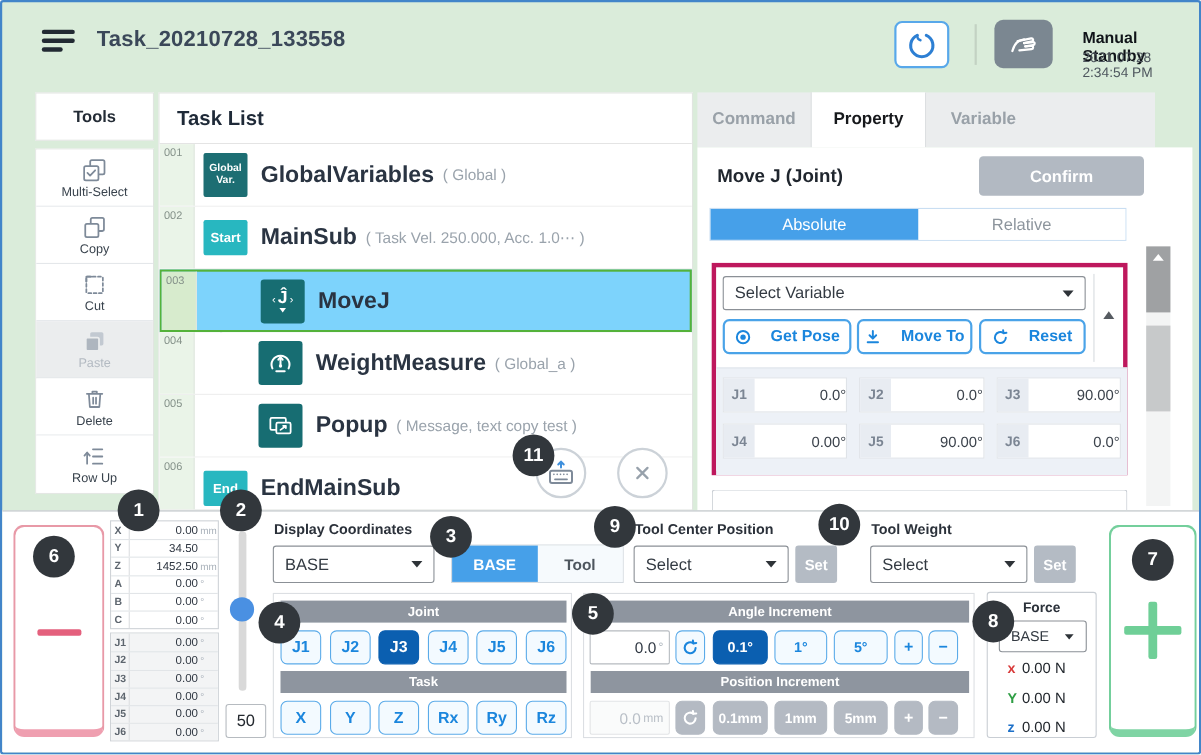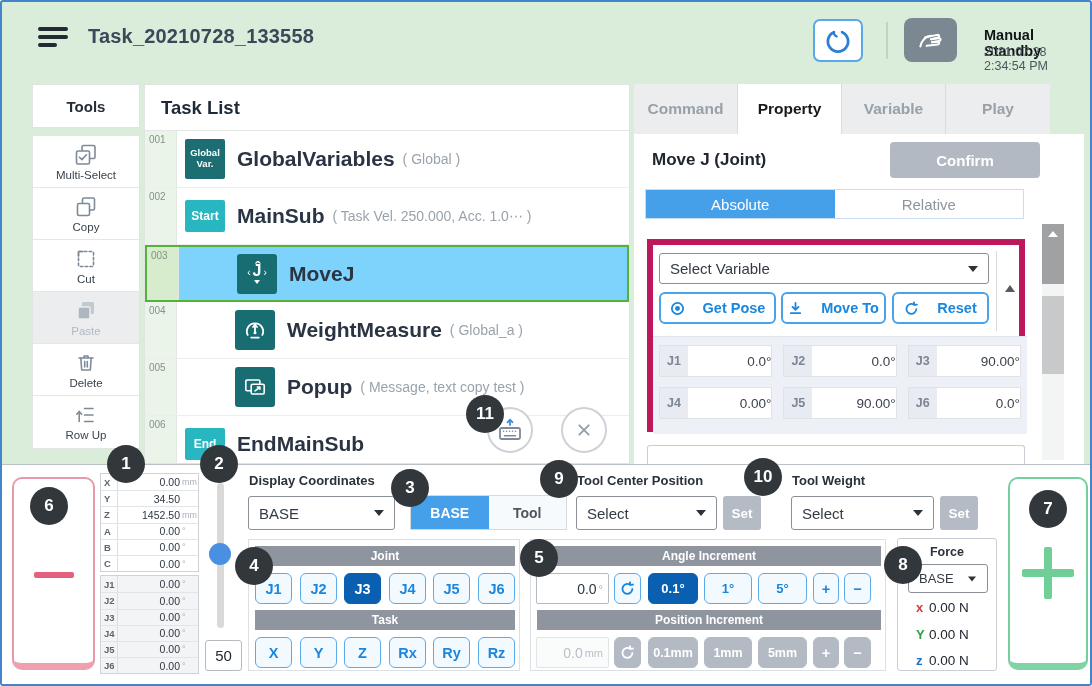--- a/index.html
+++ b/index.html
@@ -79,21 +79,21 @@
   .pp-title { position:absolute; left:18px; top:16px; font-size:17px; font-weight:bold; color:#20262e; }
   .confirm-btn { position:absolute; left:256px; top:8px; width:150px; height:36px; background:#b2b9c2;
                  border-radius:4px; color:#fff; font-size:15px; font-weight:bold; display:flex;
                  align-items:center; justify-content:center; cursor:pointer; }
   .mode-toggle { position:absolute; left:11px; top:55px; width:379px; height:30px; display:flex;
                  border:1px solid #c9def2; }
   .mode-opt { flex:1; display:flex; align-items:center; justify-content:center; font-size:15px;
               color:#8d959d; background:#fff; cursor:pointer; }
   .mode-opt.active { background:#46a0e9; color:#fff; }
   .blue-box { position:absolute; left:13px; top:105px; width:378px; height:193px;
-              border:6px solid #be185d; background:#fff; }
+              border:4px solid #be185d; background:#fff; }
   .dd { background:#fff; border:1px solid #8b9096; border-radius:3px; display:flex; align-items:center;
         padding:0 10px; cursor:pointer; }
   .dd .txt { flex:1; font-size:15px; color:#333a42; }
   .caret-down { width:0; height:0; border-left:5px solid transparent; border-right:5px solid transparent;
                 border-top:6.5px solid #2e3338; }
   .caret-up { width:0; height:0; border-left:5.5px solid transparent; border-right:5.5px solid transparent;
               border-bottom:7px solid #565b61; }
   .pose-btn { position:absolute; top:47px; height:32px; background:#fff; border:2px solid #4aa3e8;
               border-radius:6px; color:#1b86dd; font-size:14.5px; font-weight:bold; display:flex;
               align-items:center; justify-content:center; gap:18px; cursor:pointer; }
@@ -374,23 +374,20 @@
   <div class="abs" id="ptabs">
     <div class="ptab">
         <span>Command</span>
       </div>
     <div class="ptab active">
         <span>Property</span>
       </div>
     <div class="ptab">
         <span>Variable</span>
       </div>
-    <div class="ptab">
-        <span>Play</span>
-      </div>
   </div>
 
   <div class="abs" id="ppanel">
     <div class="pp-title">Move J (Joint)</div>
     <div class="confirm-btn">Confirm</div>
 
     <div class="mode-toggle">
       <div class="mode-opt active">Absolute</div>
       <div class="mode-opt">Relative</div>
     </div>

